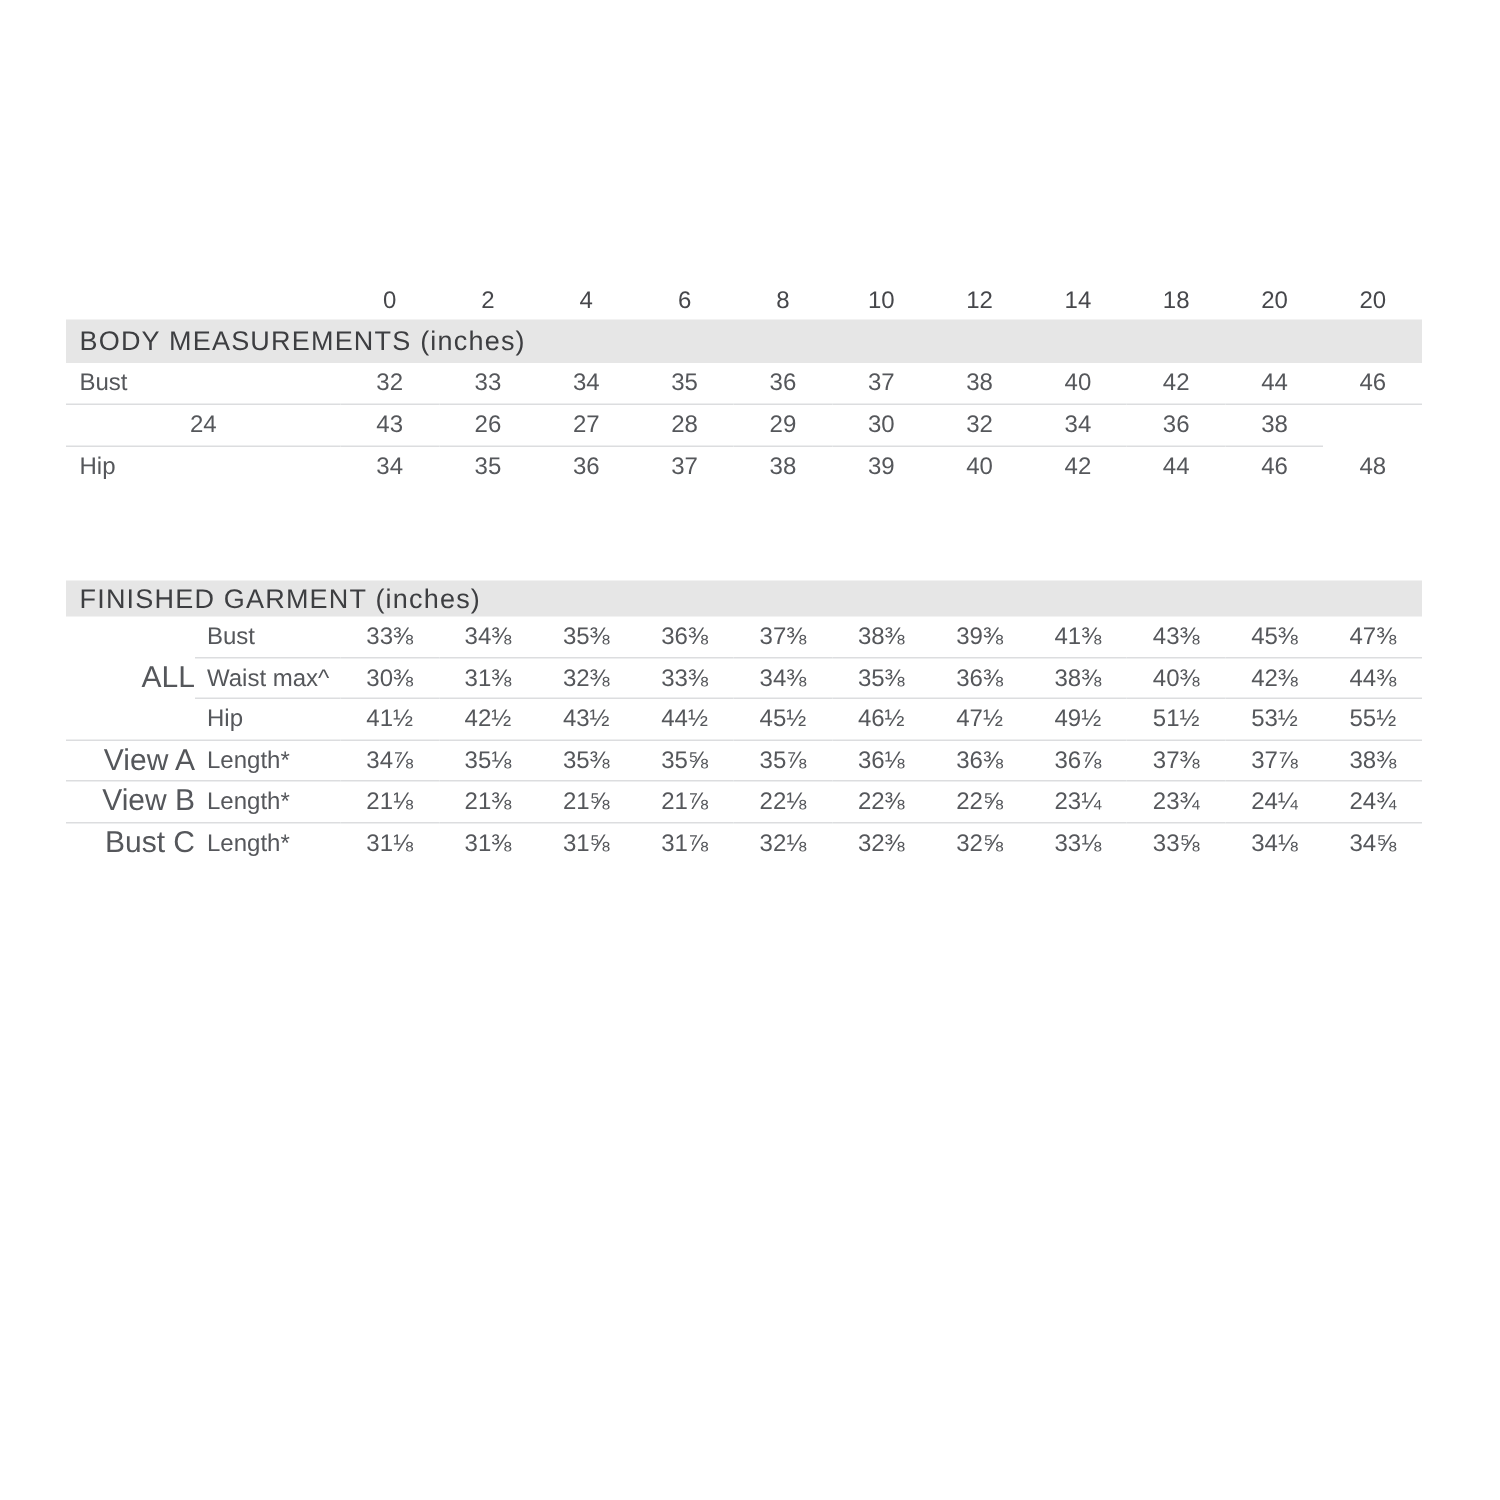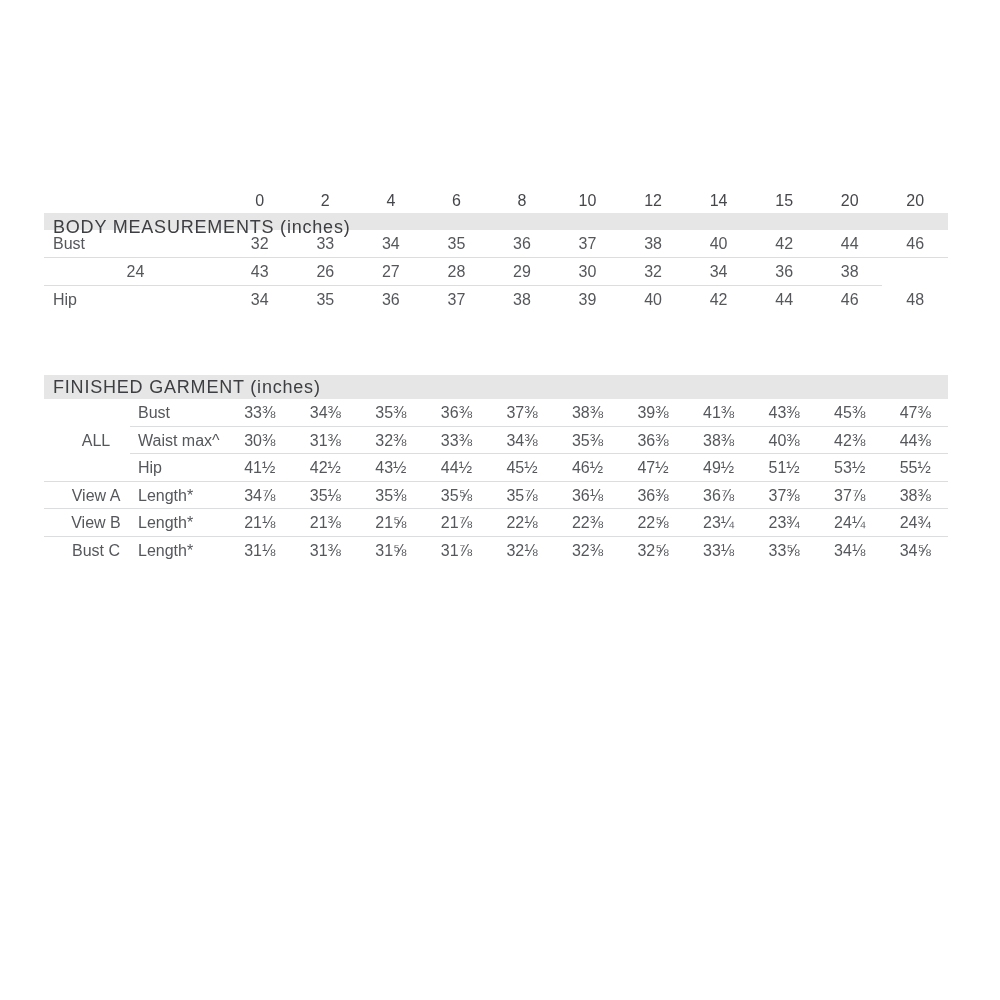--- a/index.html
+++ b/index.html
@@ -22,34 +22,34 @@
     left:44px;
     top:188px;
     width:904px;
   }
   .row{display:grid;}
   .t1-row, .size-row{grid-template-columns:183px repeat(11, 1fr);}
   .t2-row{grid-template-columns:86px 97px repeat(11, 1fr);}
   .cell{overflow:hidden;white-space:nowrap;}
   .value-cell{text-align:center;color:var(--text);font-size:16px;}
   .label-cell{text-align:left;padding-left:9px;color:var(--text);font-size:16px;}
-  .group-cell{text-align:center;padding-left:18px;color:var(--text);font-size:16px;}
+  .group-cell{text-align:right;padding-left:18px;color:var(--text);font-size:20px;}
   .sublabel-cell{text-align:left;padding-left:8px;color:var(--text);font-size:16px;}
 
   .size-row{height:25px;}
   .size-row .cell{line-height:25px;color:var(--sizes);}
 
   .band{
     background:var(--band);
     color:var(--dark);
     font-size:18px;
     letter-spacing:0.8px;
     padding-left:9px;
   }
-  .band1{height:17px;line-height:29px;}
+  .band1{height:29px;line-height:29px;}
   .band2{height:24px;line-height:24px;}
 
   .t1-row{height:28px;}
   .t1-row .cell{line-height:27px;}
 
   .t2-row{height:27.5px;}
   .t2-row .cell{line-height:27px;}
 
   .bb-full .cell{border-bottom:1px solid var(--line);}
   .bb-partial .cell:not(.group-cell){border-bottom:1px solid var(--line);}
@@ -65,21 +65,21 @@
     <div class="row size-row">
         <div class="cell label-cell"></div>
         <div class="cell value-cell">0</div>
         <div class="cell value-cell">2</div>
         <div class="cell value-cell">4</div>
         <div class="cell value-cell">6</div>
         <div class="cell value-cell">8</div>
         <div class="cell value-cell">10</div>
         <div class="cell value-cell">12</div>
         <div class="cell value-cell">14</div>
-        <div class="cell value-cell">15</div>
+        <div class="cell value-cell">18</div>
         <div class="cell value-cell">20</div>
         <div class="cell value-cell">20</div>
       </div>
     <div class="band band1">BODY MEASUREMENTS (inches)</div>
     <div>
         <div class="row t1-row bb-full">
           <div class="cell label-cell">Bust</div>
           <div class="cell value-cell">32</div>
           <div class="cell value-cell">33</div>
           <div class="cell value-cell">34</div>

